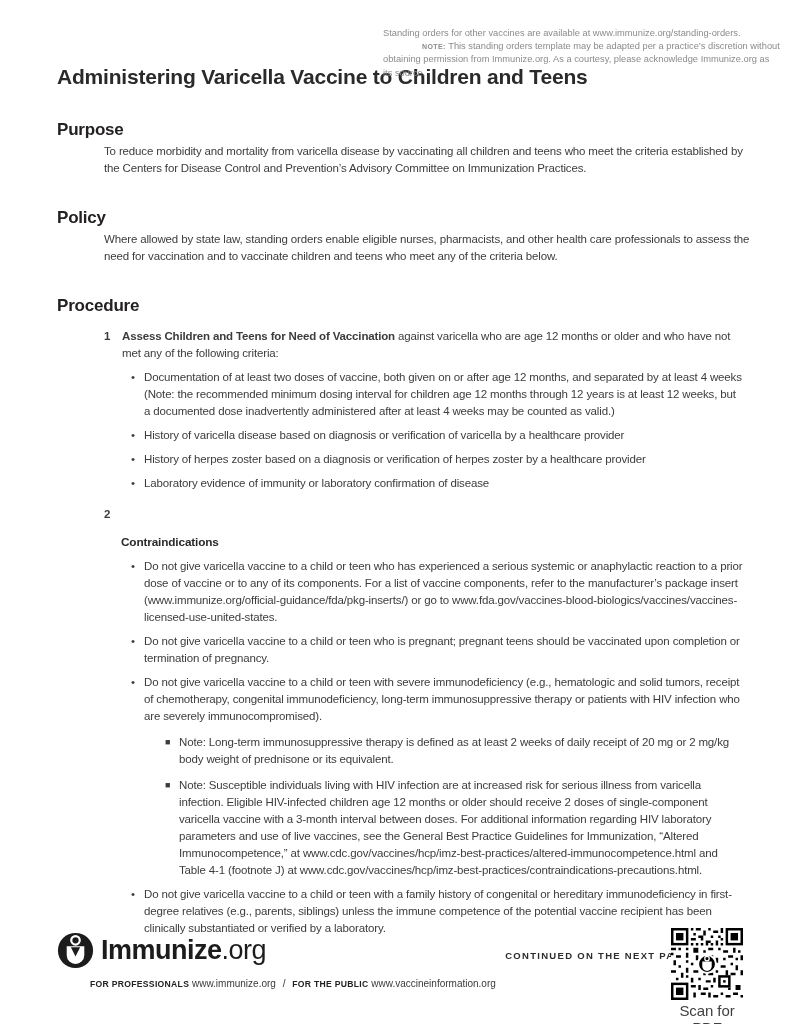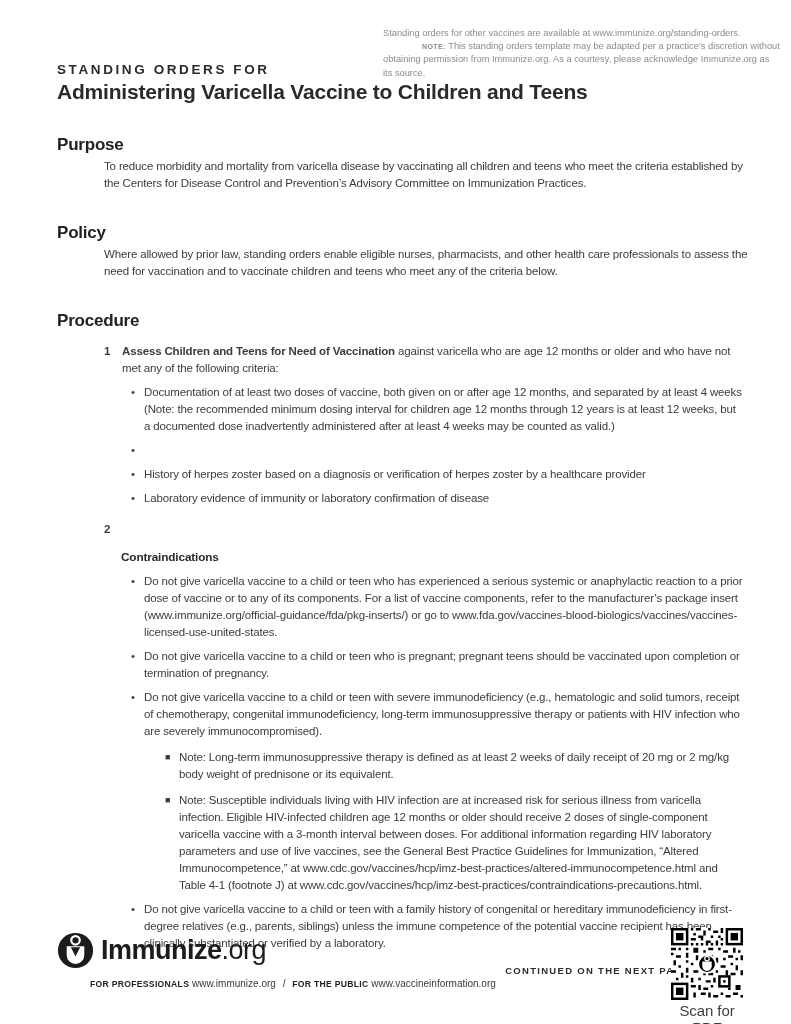--- a/index.html
+++ b/index.html
@@ -63,45 +63,45 @@
   .qr-caption { margin-top:2px; font-size:15px; color:#3f3f3f; letter-spacing:-.1px; }
 </style>
 </head>
 <body>
 
 <div class="page">
 
   <p class="header-note"><span>Standing orders for other vaccines are available at www.immunize.org/standing-orders.</span> <span class="note-label">note:</span> <span>This standing orders template may be adapted per a practice’s discretion without obtaining permission from Immunize.org. As a courtesy, please acknowledge Immunize.org as its source.</span></p>
 
   <div class="masthead">
-    <div class="eyebrow">STANDING ORDERS FOR</div>
     <h1 class="doc-title">Administering Varicella Vaccine to Children and Teens</h1>
   </div>
 
   <div class="content">
 
     <h2 class="sec">Purpose</h2>
     <p class="para">To reduce morbidity and mortality from varicella disease by vaccinating all children and teens who meet the criteria established by the Centers for Disease Control and Prevention’s Advisory Committee on Immunization Practices.</p>
 
     <h2 class="sec">Policy</h2>
-    <p class="para">Where allowed by prior law, standing orders enable eligible nurses, pharmacists, and other health care professionals to assess the need for vaccination and to vaccinate children and teens who meet any of the criteria below.</p>
+    <p class="para">Where allowed by state law, standing orders enable eligible nurses, pharmacists, and other health care professionals to assess the need for vaccination and to vaccinate children and teens who meet any of the criteria below.</p>
 
     <h2 class="sec">Procedure</h2>
 
     <div class="step">
       <span class="step-num">1</span>
       <div class="step-body"><b>Assess Children and Teens for Need of Vaccination</b><span> against varicella who are age 12 months or older and who have not met any of the following criteria:</span></div>
     </div>
 
     <div class="bullet">
       <span class="mark">•</span>
       <div>Documentation of at least two doses of vaccine, both given on or after age 12 months, and separated by at least 4 weeks (Note: the recommended minimum dosing interval for children age 12 months through 12 years is at least 12 weeks, but a documented dose inadvertently administered after at least 4 weeks may be counted as valid.)</div>
     </div>
     <div class="bullet">
       <span class="mark">•</span>
+      <div>History of varicella disease based on diagnosis or verification of varicella by a healthcare provider</div>
     </div>
     <div class="bullet">
       <span class="mark">•</span>
       <div>History of herpes zoster based on a diagnosis or verification of herpes zoster by a healthcare provider</div>
     </div>
     <div class="bullet">
       <span class="mark">•</span>
       <div>Laboratory evidence of immunity or laboratory confirmation of disease</div>
     </div>
 

